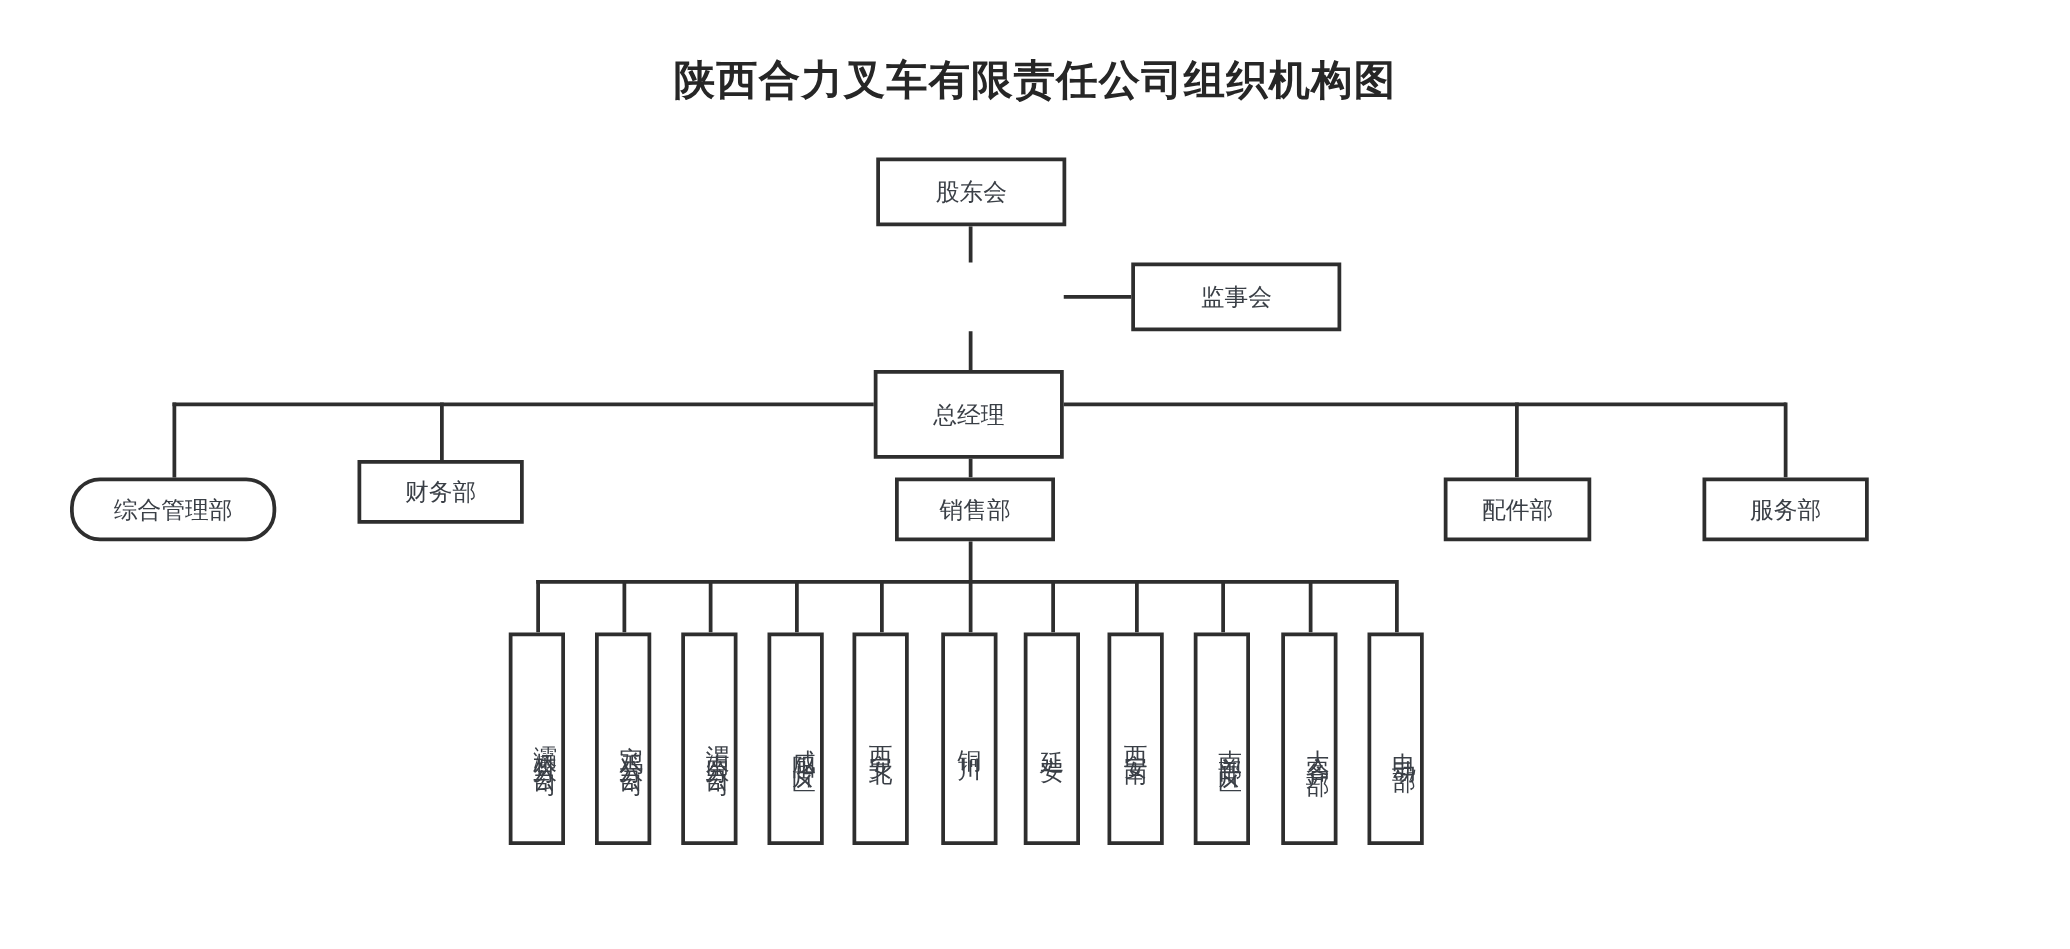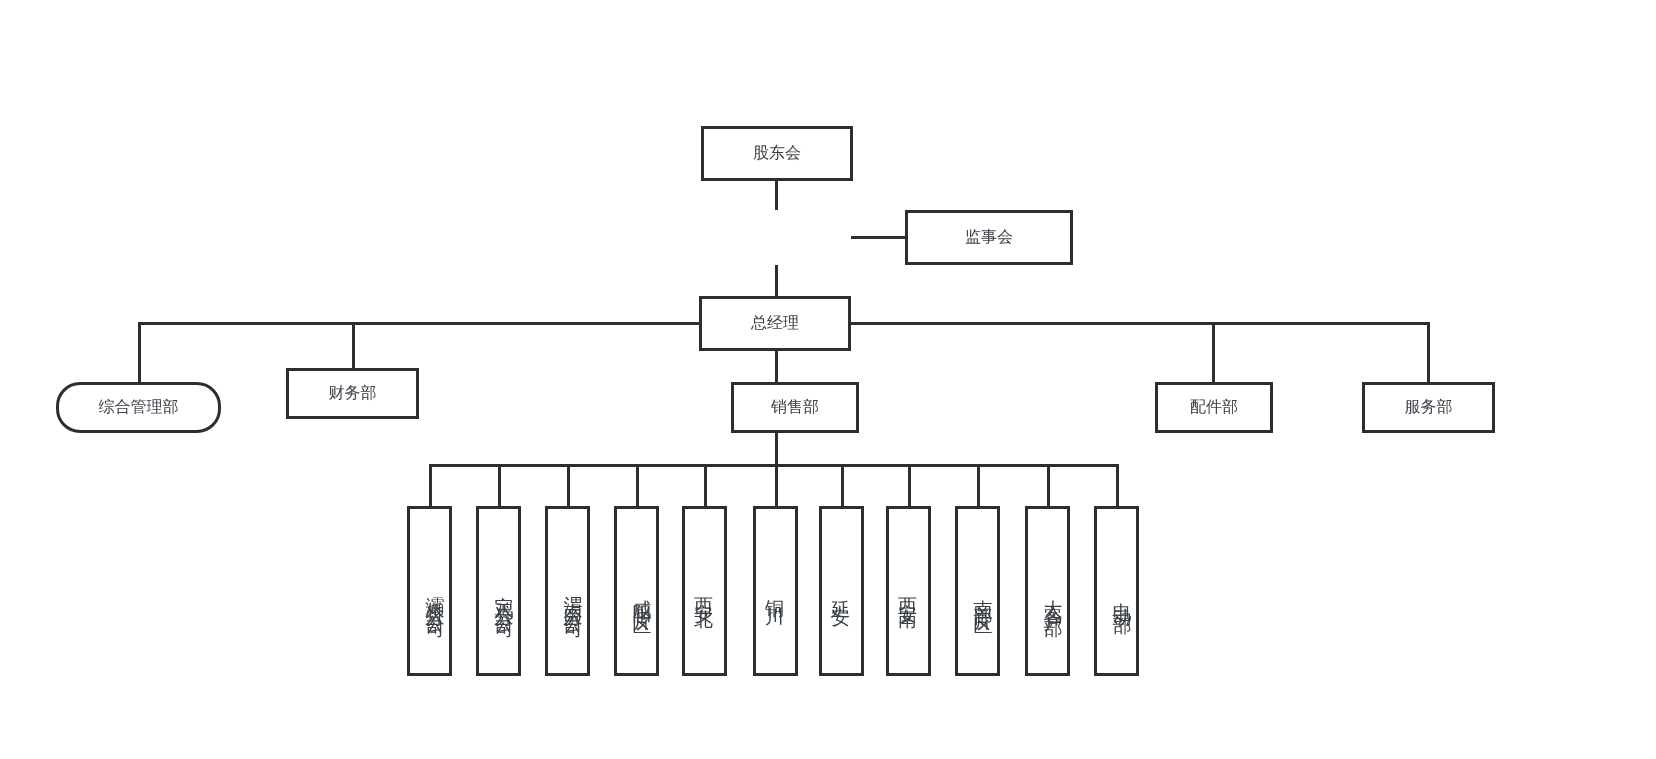--- a/index.html
+++ b/index.html
@@ -27,21 +27,21 @@
 
   
   .box{
     position:absolute;
     box-sizing:border-box;
     border:3px solid #2e2e2e;
     background:#ffffff;
     display:flex;
     align-items:center;
     justify-content:center;
-    font-size:16px;
+    font-size:19px;
     color:#3a3f46;
     white-space:nowrap;
     z-index:3;
   }
   .box.vert{
     writing-mode:vertical-rl;
     text-orientation:upright;
     align-items:flex-start;
     justify-content:center;
     padding-top:10px;
@@ -61,49 +61,50 @@
     z-index:1;
   }
   .ln.v{width:3px;}
   .ln.h{height:3px;}
 </style>
 </head>
 <body>
 
 <div id="stage">
 
+  <div class="title">陕西合力叉车有限责任公司组织机构图</div>
 
   <div class="box" style="left:701px;top:126px;width:152px;height:55px;">股东会</div>
 
   <div class="ln v" style="left:775px;top:181px;height:29px;"></div>
 
 
   <div class="ln h" style="left:851px;top:236px;width:56px;"></div>
 
   <div class="box" style="left:905px;top:210px;width:168px;height:55px;">监事会</div>
 
   <div class="ln v" style="left:775px;top:265px;height:31px;"></div>
 
-  <div class="box" style="left:699px;top:296px;width:152px;height:55px;">总经理</div>
+  <div class="box" style="left:699px;top:296px;width:152px;height:71px;">总经理</div>
 
   <div class="ln h" style="left:138px;top:322px;width:563px;"></div>
 
   <div class="ln h" style="left:849px;top:322px;width:580px;"></div>
 
   <div class="ln v" style="left:138px;top:322px;height:60px;"></div>
   <div class="ln v" style="left:352px;top:322px;height:60px;"></div>
   <div class="ln v" style="left:775px;top:351px;height:31px;"></div>
   <div class="ln v" style="left:1212px;top:322px;height:60px;"></div>
   <div class="ln v" style="left:1427px;top:322px;height:60px;"></div>
 
   <div class="box" style="left:56px;top:382px;width:165px;height:51px;border-radius:24px;">综合管理部</div>
 
   <div class="box" style="left:286px;top:368px;width:133px;height:51px;">财务部</div>
 
-  <div class="box" style="left:731px;top:382px;width:128px;height:51px;font-family:Liberation Mono, monospace;">销售部</div>
+  <div class="box" style="left:716px;top:382px;width:128px;height:51px;font-family:Liberation Mono, monospace;">销售部</div>
 
   <div class="box" style="left:1155px;top:382px;width:118px;height:51px;">配件部</div>
 
   <div class="box" style="left:1362px;top:382px;width:133px;height:51px;">服务部</div>
 
   <div class="ln v" style="left:775px;top:433px;height:33px;"></div>
 
   <div class="ln h" style="left:429px;top:464px;width:689px;"></div>
 
   <div class="ln v" style="left:429px;top:464px;height:42px;"></div>

